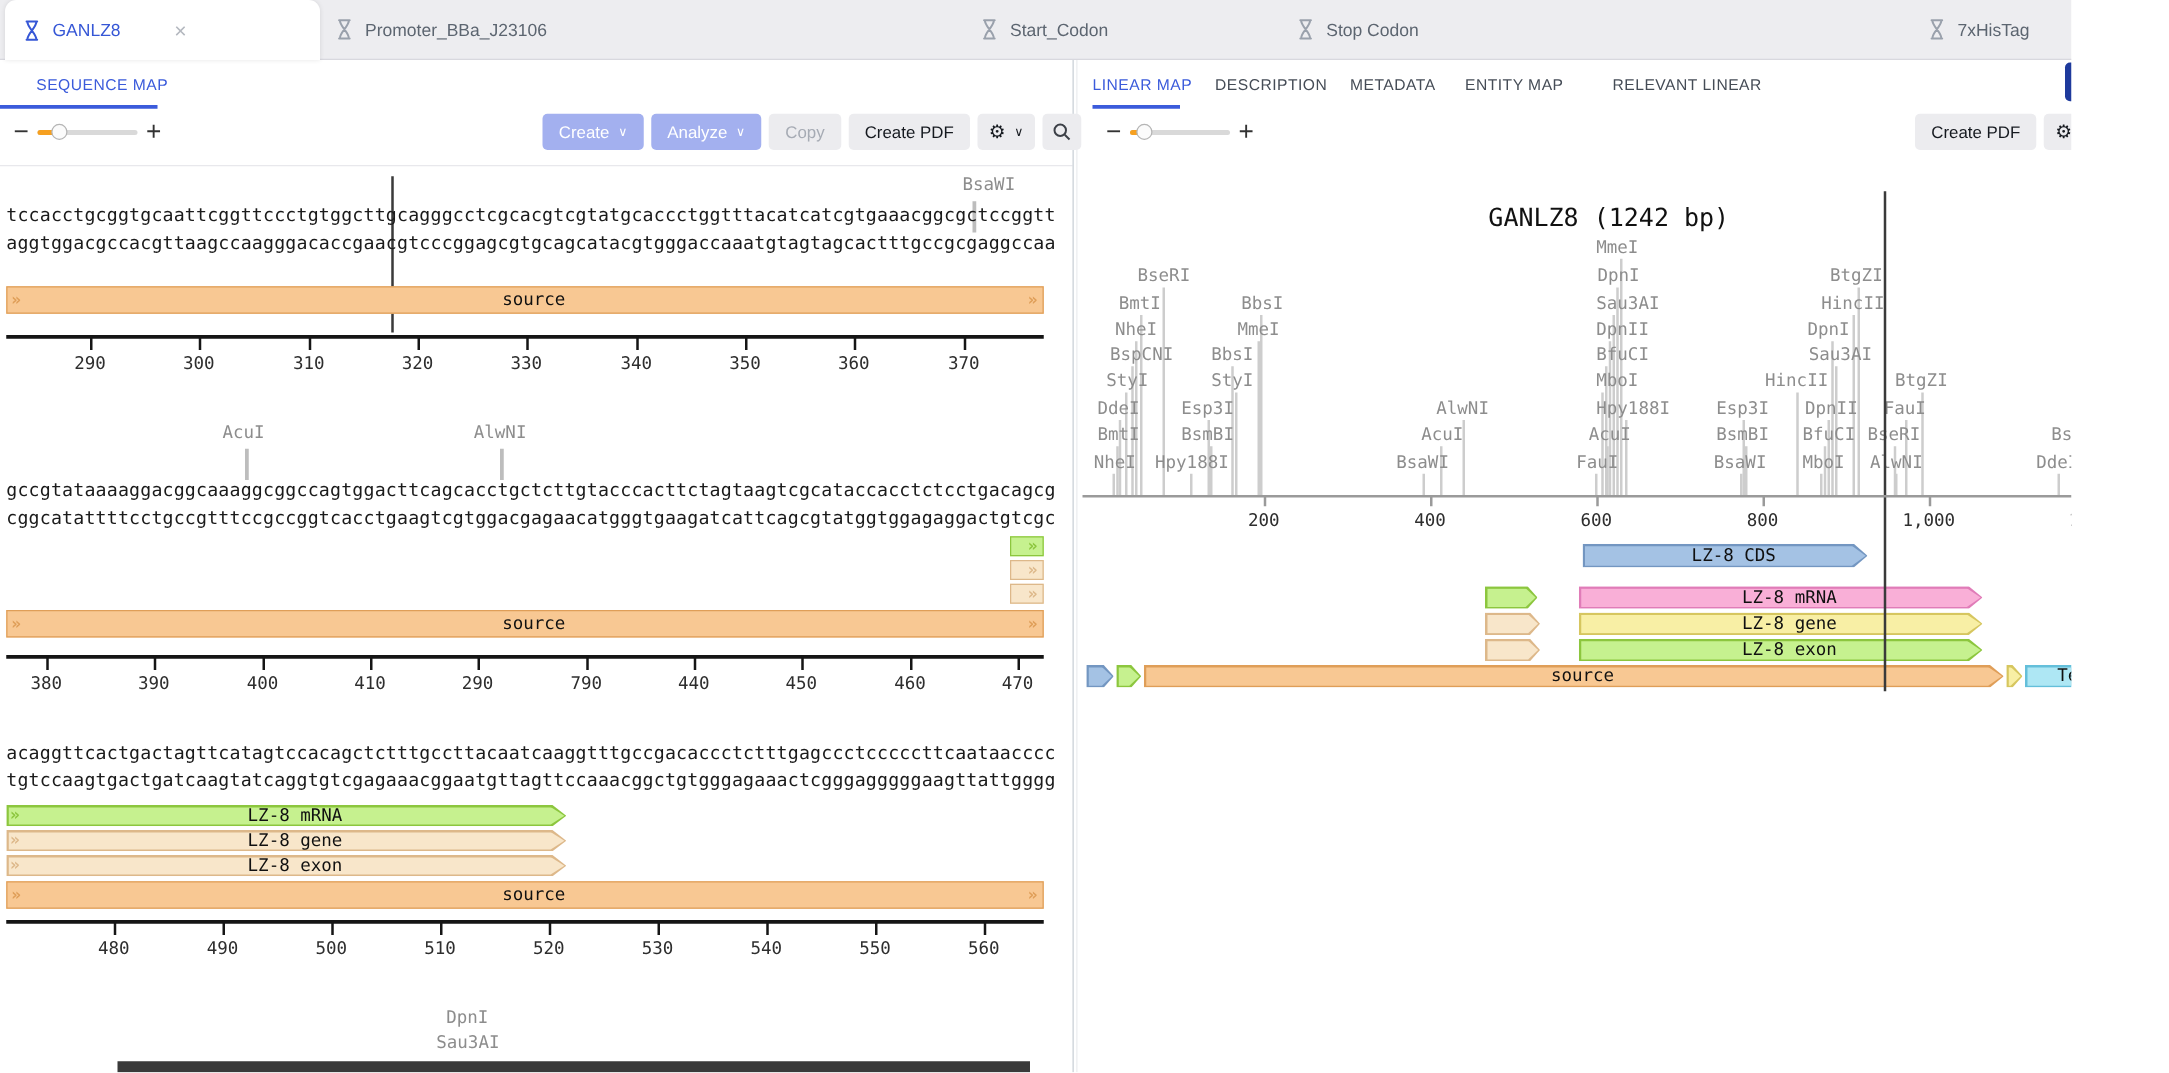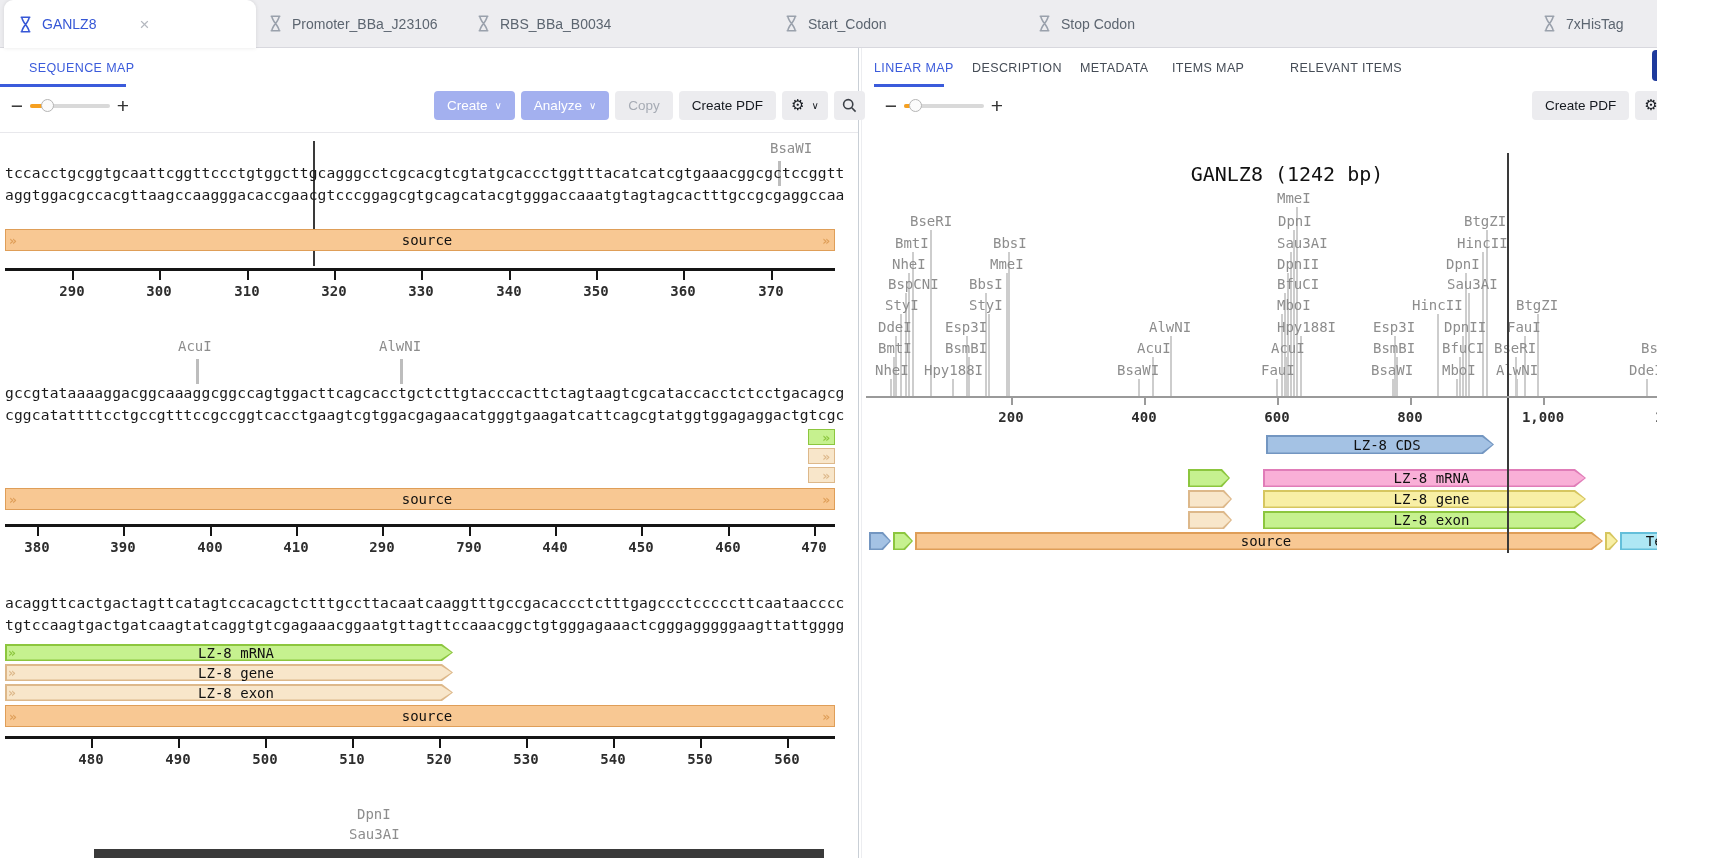--- a/index.html
+++ b/index.html
@@ -39,21 +39,21 @@
          align-items:center;justify-content:center;gap:7px;font-size:14px;font-weight:bold;z-index:5;}
   
   .seq{position:absolute;font-family:"DejaVu Sans Mono",monospace;font-size:14.6px;color:#1b1b1b;
        white-space:pre;letter-spacing:.145px;}
   .enz{position:absolute;font-family:"DejaVu Sans Mono",monospace;font-size:14px;color:#8d8d8d;white-space:pre;}
   .etick{position:absolute;width:2px;background:#cdcdcd;}
   .cursorline{position:absolute;background:#3a3a3a;}
   .rline{position:absolute;height:3px;background:#151515;}
   .rtick{position:absolute;width:1.5px;height:12px;background:#151515;}
   .rnum{position:absolute;font-family:"DejaVu Sans Mono",monospace;font-size:14px;color:#2e2e2e;
-        transform:translateX(-50%);font-weight:bold;}
+        transform:translateX(-50%);}
   .feat{position:absolute;}
   .feat .fill{position:absolute;}
   .feat .lbl{position:absolute;left:0;right:12px;top:0;bottom:0;display:flex;align-items:center;
              justify-content:center;font-family:"DejaVu Sans Mono",monospace;font-size:14px;color:#101010;padding-left:26px;}
   .feat .cont{position:absolute;top:0;bottom:0;display:flex;align-items:center;
               font-family:"DejaVu Sans Mono",monospace;font-size:13px;font-weight:bold;}
   .maptitle{position:absolute;font-family:"DejaVu Sans Mono",monospace;font-size:20px;color:#111;
             transform:translateX(-50%);white-space:pre;}
   .darkbar{position:absolute;background:#3a3a3a;}
   .icon-svg{display:block;}
@@ -74,28 +74,20 @@
         <span class="close">×</span>
       </div>
       <div class="tab" style="left: 268px;">
         <svg class="dna icon-svg" width="15" height="17" viewBox="0 0 14 16">
           <g fill="none" stroke="#9aa1ac" stroke-width="1.5" stroke-linecap="round">
             <path d="M3 1.2 H11 M3 14.8 H11 M3.6 1.2 C3.6 6 10.4 10 10.4 14.8 M10.4 1.2 C10.4 6 3.6 10 3.6 14.8"></path>
           </g>
         </svg>
         <span>Promoter_BBa_J23106</span>
       </div>
-      <div class="tab" style="left: 476px;">
-        <svg class="dna icon-svg" width="15" height="17" viewBox="0 0 14 16">
-          <g fill="none" stroke="#9aa1ac" stroke-width="1.5" stroke-linecap="round">
-            <path d="M3 1.2 H11 M3 14.8 H11 M3.6 1.2 C3.6 6 10.4 10 10.4 14.8 M10.4 1.2 C10.4 6 3.6 10 3.6 14.8"></path>
-          </g>
-        </svg>
-        <span>RBS_BBa_B0034</span>
-      </div>
       <div class="tab" style="left: 784px;">
         <svg class="dna icon-svg" width="15" height="17" viewBox="0 0 14 16">
           <g fill="none" stroke="#9aa1ac" stroke-width="1.5" stroke-linecap="round">
             <path d="M3 1.2 H11 M3 14.8 H11 M3.6 1.2 C3.6 6 10.4 10 10.4 14.8 M10.4 1.2 C10.4 6 3.6 10 3.6 14.8"></path>
           </g>
         </svg>
         <span>Start_Codon</span>
       </div>
       <div class="tab" style="left: 1037px;">
         <svg class="dna icon-svg" width="15" height="17" viewBox="0 0 14 16">
@@ -159,22 +151,22 @@
   </div>
   <div class="hborder" style="left:0;top:132px;width:858px;height:1px;"></div>
 
   <div class="divider"></div>
   <div class="divider2"></div>
 
   <div class="subtabs" id="right-subtabs" style="left: 0px; top: 48px; width: 1735px;">
       <div class="subtab active" style="position: absolute; left: 874px; top: 13px;">LINEAR MAP</div>
       <div class="subtab" style="position: absolute; left: 972px; top: 13px;">DESCRIPTION</div>
       <div class="subtab" style="position: absolute; left: 1080px; top: 13px;">METADATA</div>
-      <div class="subtab" style="position: absolute; left: 1172px; top: 13px;">ITEMS MAP</div>
-      <div class="subtab" style="position: absolute; left: 1290px; top: 13px;">RELEVANT ITEMS</div>
+      <div class="subtab" style="position: absolute; left: 1172px; top: 13px;">ENTITY MAP</div>
+      <div class="subtab" style="position: absolute; left: 1290px; top: 13px;">RELEVANT LINEAR</div>
     </div>
   <div class="underline" style="left:874px;top:84px;width:70px;"></div>
   <div class="share" style="left:1652px;top:50px;width:83px;height:31px;">
     <svg class="icon-svg" width="14" height="14" viewBox="0 0 14 14">
         <path d="M5 2 H2 V12 H12 V9" fill="none" stroke="#fff" stroke-width="1.7"></path>
         <path d="M8 1 H13 V6 M13 1 L6.5 7.5" fill="none" stroke="#fff" stroke-width="1.7"></path>
       </svg>
     <span>Share</span>
   </div>
 

